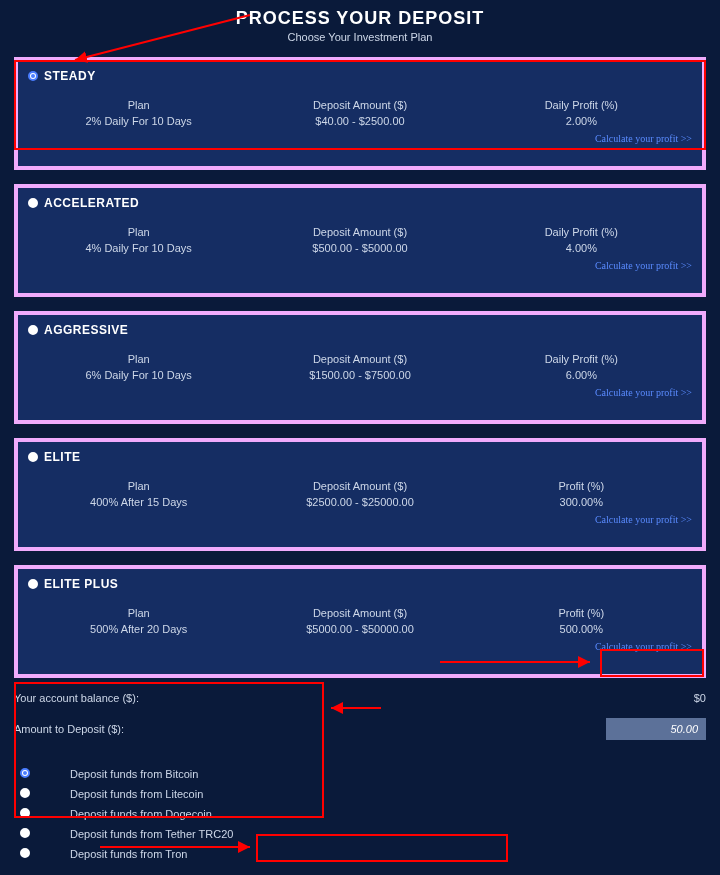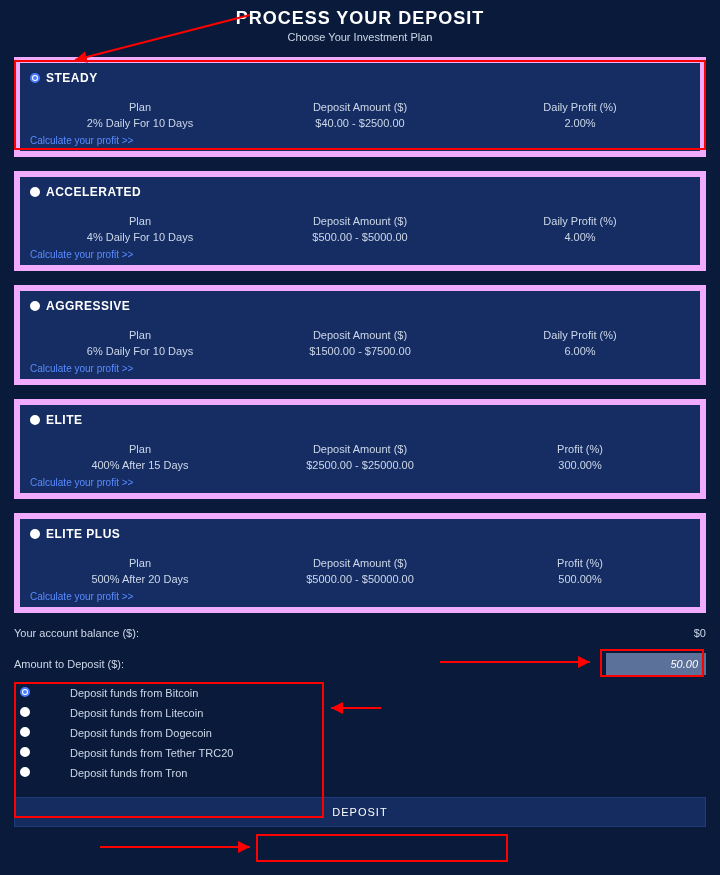--- a/index.html
+++ b/index.html
@@ -23,22 +23,22 @@
   }
   .subtitle {
     text-align: center;
     color: #cdd7e8;
     font-size: 11px;
     margin-top: 2px;
     margin-bottom: 14px;
   }
   .plan {
     background: #152d63;
-    border: 6px solid #f0abfc;
-    padding: 8px 10px 3px 10px;
+    border: 4px solid #f0abfc;
+    padding: 8px 10px 20px 10px;
     margin-bottom: 14px;
     position: relative;
   }
   .plan-head {
     display: flex;
     align-items: center;
     gap: 6px;
     margin-bottom: 4px;
   }
   .plan-title {
@@ -74,39 +74,40 @@
     display: grid;
     grid-template-columns: 1fr 1fr 1fr;
     text-align: center;
     row-gap: 4px;
     margin-bottom: 4px;
     margin-top: 16px;
   }
   .gh { color: #cdd7e8; font-size: 11px; }
   .gv { color: #cdd7e8; font-size: 11px; }
   .calc {
-    text-align: left;
+    text-align: right;
     font-size: 10px;
     color: #5a8bff;
     padding: 2px 0 2px 0;
+    font-family: Liberation Serif, serif;
   }
   .balance-row {
     display: flex;
     justify-content: space-between;
     align-items: center;
     font-size: 11px;
     margin-top: 4px;
     margin-bottom: 14px;
   }
   .amount-row {
     display: flex;
     justify-content: space-between;
     align-items: center;
     font-size: 11px;
-    margin-bottom: 8px;
+    margin-bottom: 24px;
   }
   .amount-input {
     background: #5c7199;
     color: #fff;
     border: none;
     text-align: right;
     width: 100px;
     height: 22px;
     padding: 2px 8px;
     font-size: 11px;

